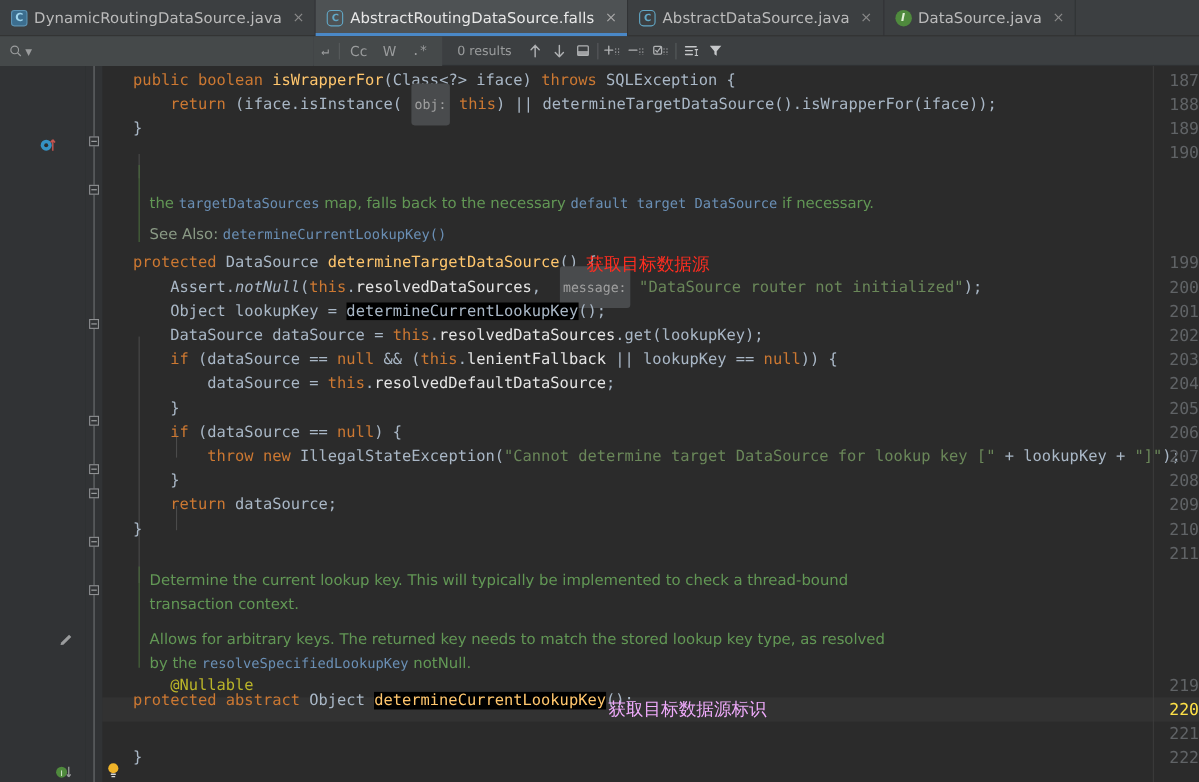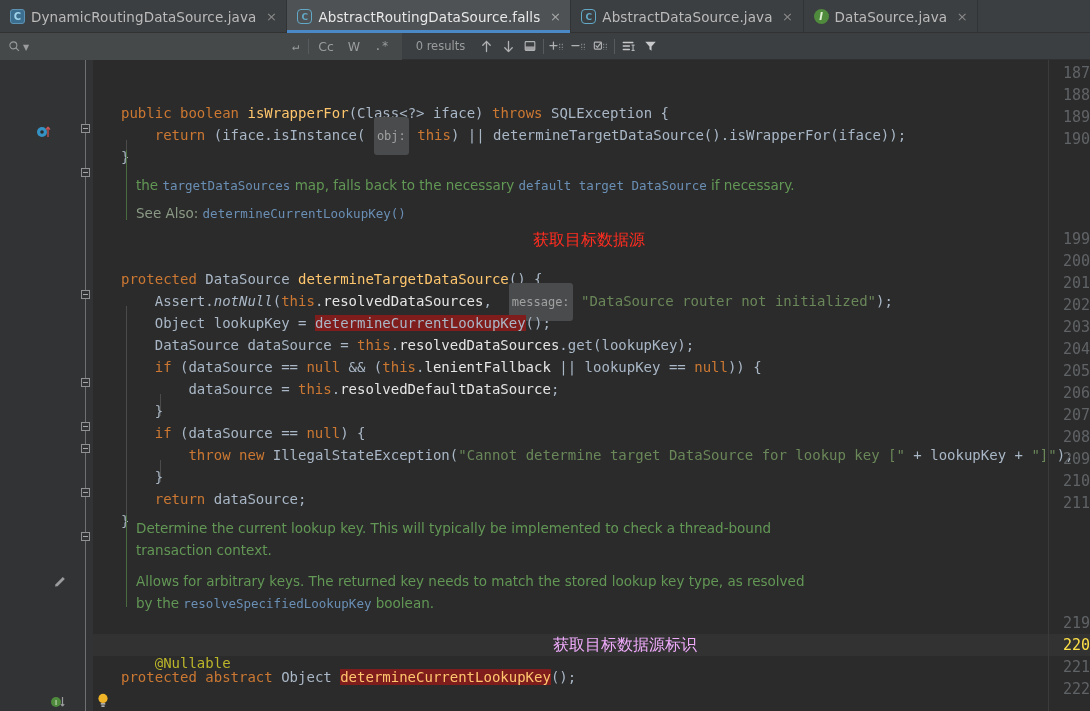--- a/index.html
+++ b/index.html
@@ -110,40 +110,39 @@
     color: #606366; font-size: 15px;
     font-family: "DejaVu Sans Mono", monospace;
     line-height: 22px; height: 22px;
   }
   .line {
     position: absolute; left: 0; height: 22px; line-height: 22px;
     white-space: pre;
     font-family: "DejaVu Sans Mono", monospace;
     font-size: 14px;
     color: #a9b7c6;
-    margin-top: 40px;
   }
   .curline {
     position: absolute; left: 0; width: 1090px; height: 22px;
     background: #323232;
   }
 
   
   .kw  { color: #cc7832; }
   .id  { color: #a9b7c6; }
   .str { color: #6a8759; }
   .fn  { color: #ffc66d; }
   .anno{ color: #bbb529; }
   .fld { color: #e5e5e5; }
   .stat{ color: #a9b7c6; font-style: italic; }
   .hint {
     background: #494b4d; color: #a0a0a0; font-size: 12px;
     border-radius: 3px; padding: 12px 3px; font-family: "DejaVu Sans Mono", monospace;
   }
-  .hl-green { background: #7f1d1d; }
+  .hl-green { background: #000000; }
 
   
   .jdoc {
     position: absolute;
     color: #629755;
     font-family: "DejaVu Sans", sans-serif;
     font-size: 13.5px;
     line-height: 22px;
     white-space: pre;
   }
@@ -359,21 +358,21 @@
         <div class="line" style="top: 566px; left: 28px;"><span class="kw">protected</span><span class="id"> </span><span class="kw">abstract</span><span class="id"> Object </span><span class="fn hl-green">determineCurrentLookupKey</span><span class="id">();</span></div>
         <div class="line" style="top: 596px; left: 28px;"></div>
         <div class="line" style="top: 618px; left: 28px;"><span class="id">}</span></div>
         <div class="jdoc-bar" style="left: 33px; top: 90px; height: 70px;"></div>
         <div class="jdoc" style="left: 43px; top: 114px;"><span>the </span><span class="jcode">targetDataSources</span><span> map, falls back to the necessary </span><span class="jcode">default target DataSource</span><span> if necessary.</span></div>
         <div class="jdoc" style="left: 43px; top: 142px;"><span class="jlabel">See Also: </span><span class="jcode">determineCurrentLookupKey()</span></div>
         <div class="jdoc-bar" style="left: 33px; top: 455px; height: 92px;"></div>
         <div class="jdoc" style="left: 43px; top: 457px;"><span>Determine the current lookup key. This will typically be implemented to check a thread-bound</span></div>
         <div class="jdoc" style="left: 43px; top: 479px;"><span>transaction context.</span></div>
         <div class="jdoc" style="left: 43px; top: 510px;"><span>Allows for arbitrary keys. The returned key needs to match the stored lookup key type, as resolved</span></div>
-        <div class="jdoc" style="left: 43px; top: 532px;"><span>by the </span><span class="jcode">resolveSpecifiedLookupKey</span><span> boolean.</span></div>
+        <div class="jdoc" style="left: 43px; top: 532px;"><span>by the </span><span class="jcode">resolveSpecifiedLookupKey</span><span> notNull.</span></div>
         <div class="cn-note" style="left: 440px; top: 169px; color: rgb(255, 45, 32);">获取目标数据源</div>
         <div class="cn-note" style="left: 460px; top: 574px; color: #f0abfc;">获取目标数据源标识</div>
       </div>
     <div id="lncol">
         <div class="ln" style="top: 2px;">187</div>
         <div class="ln" style="top: 24px;">188</div>
         <div class="ln" style="top: 46px;">189</div>
         <div class="ln" style="top: 68px;">190</div>
         <div class="ln" style="top: 168px;">199</div>
         <div class="ln" style="top: 190px;">200</div>

